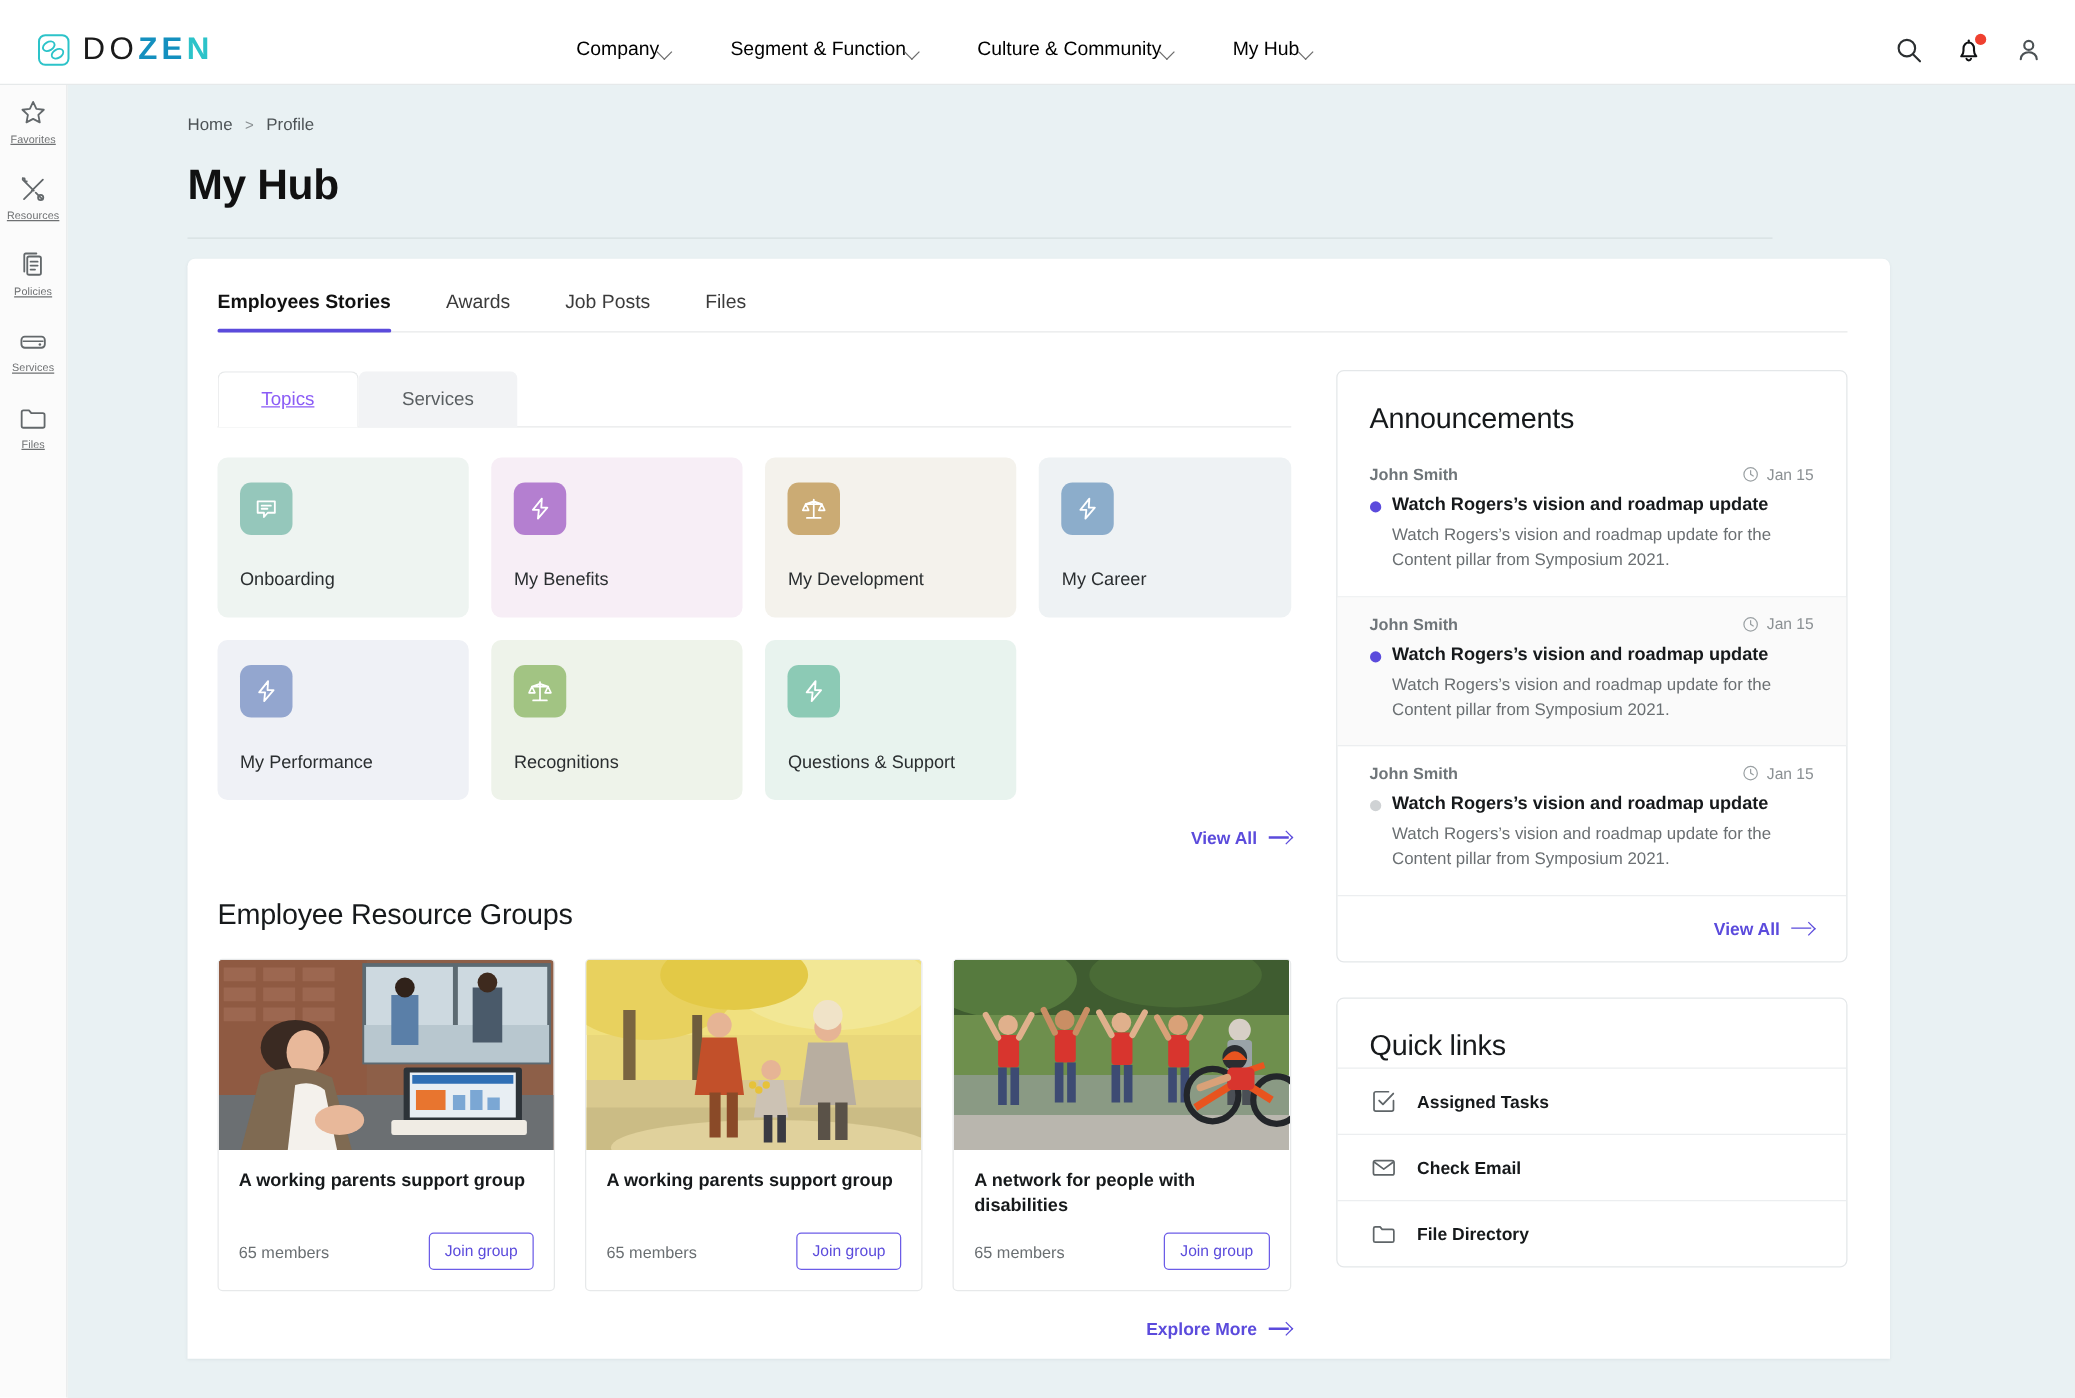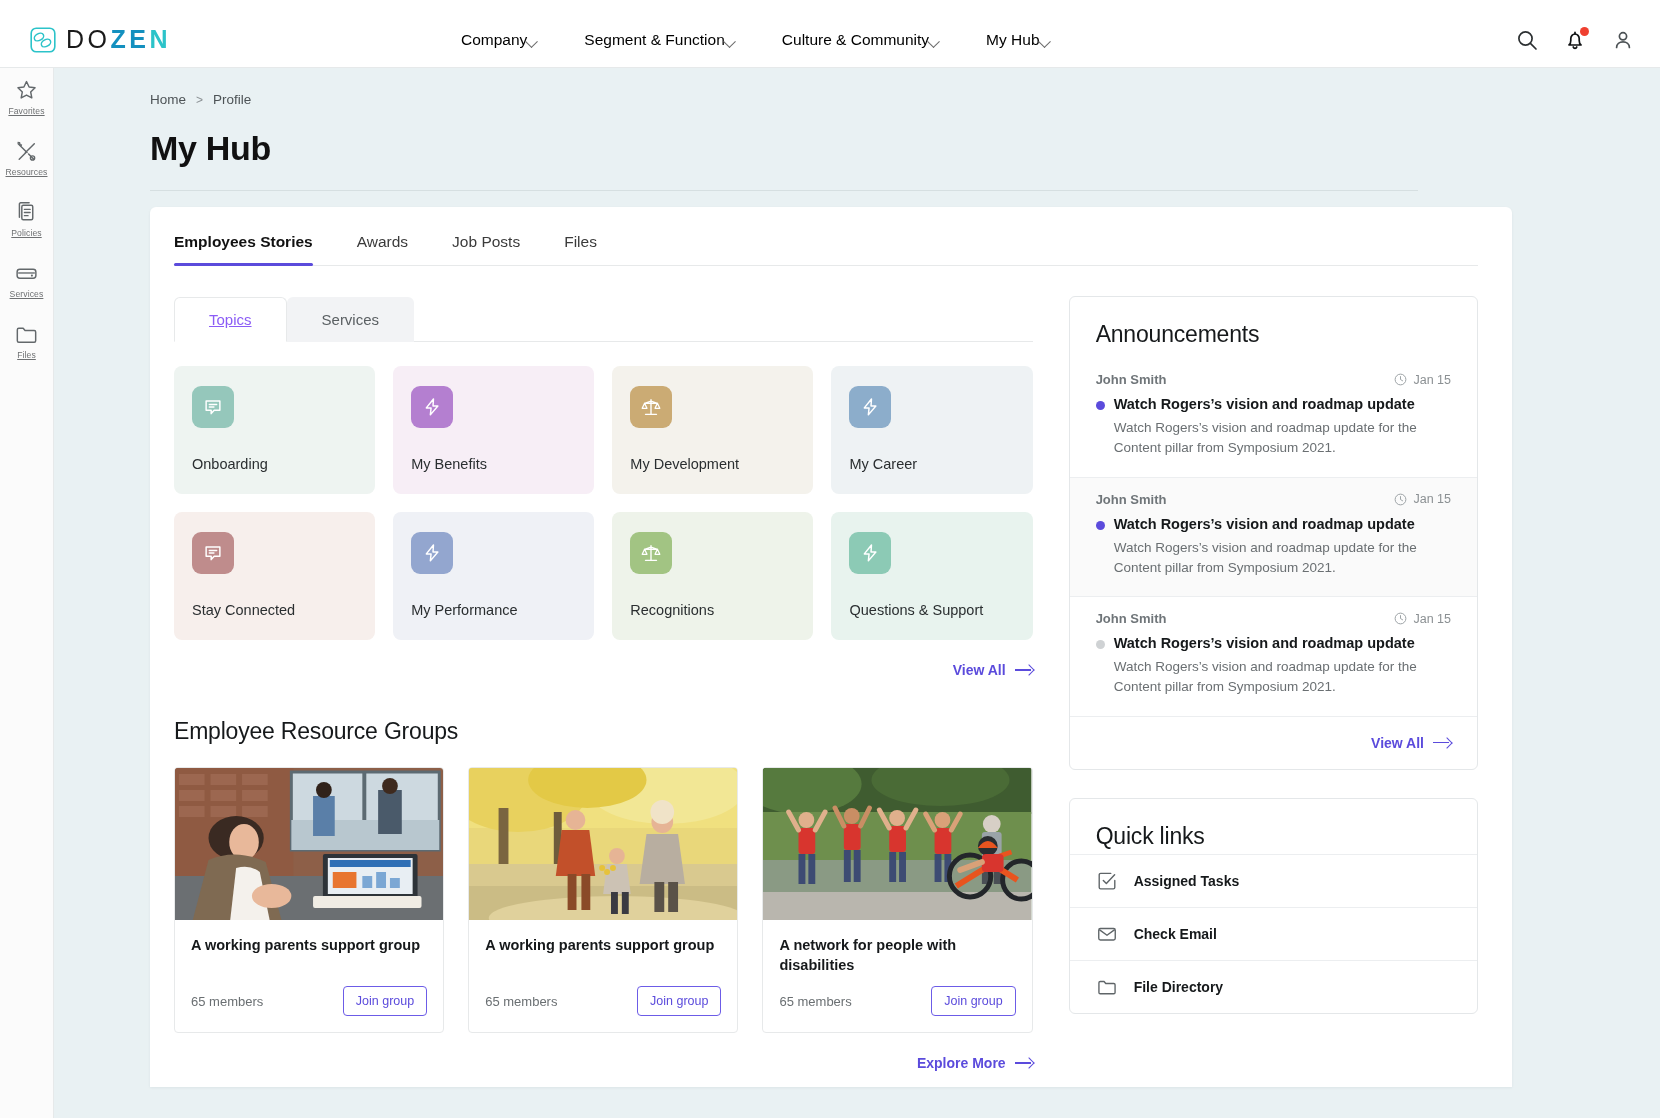--- a/index.html
+++ b/index.html
@@ -335,29 +335,20 @@
 
             <div class="topic" style="background:#eef2f4">
               <div class="topic-ico" style="background:#8cadcb">
                 <svg width="22" height="22" viewBox="0 0 24 24">
                     <path d="M13.6 3.2L5.8 13h5.2l-.8 7.6L18.4 11h-5.3z" fill="none" stroke="#fff" stroke-width="1.6" stroke-linejoin="round"></path>
                   </svg>
               </div>
               <div class="topic-label">My Career</div>
             </div>
 
-            <div class="topic" style="background:#f7efec">
-              <div class="topic-ico" style="background:#bf8c8c">
-                <svg width="22" height="22" viewBox="0 0 24 24">
-                    <path d="M4.5 5.5h15v10h-6.2L10 19.2V15.5H4.5z" fill="none" stroke="#fff" stroke-width="1.6" stroke-linejoin="round"></path>
-                    <path d="M8 9.3h8M8 12h5" stroke="#fff" stroke-width="1.6" stroke-linecap="round"></path>
-                  </svg>
-              </div>
-              <div class="topic-label">Stay Connected</div>
-            </div>
 
             <div class="topic" style="background:#eff1f6">
               <div class="topic-ico" style="background:#93a6cf">
                 <svg width="22" height="22" viewBox="0 0 24 24">
                     <path d="M13.6 3.2L5.8 13h5.2l-.8 7.6L18.4 11h-5.3z" fill="none" stroke="#fff" stroke-width="1.6" stroke-linejoin="round"></path>
                   </svg>
               </div>
               <div class="topic-label">My Performance</div>
             </div>
 

